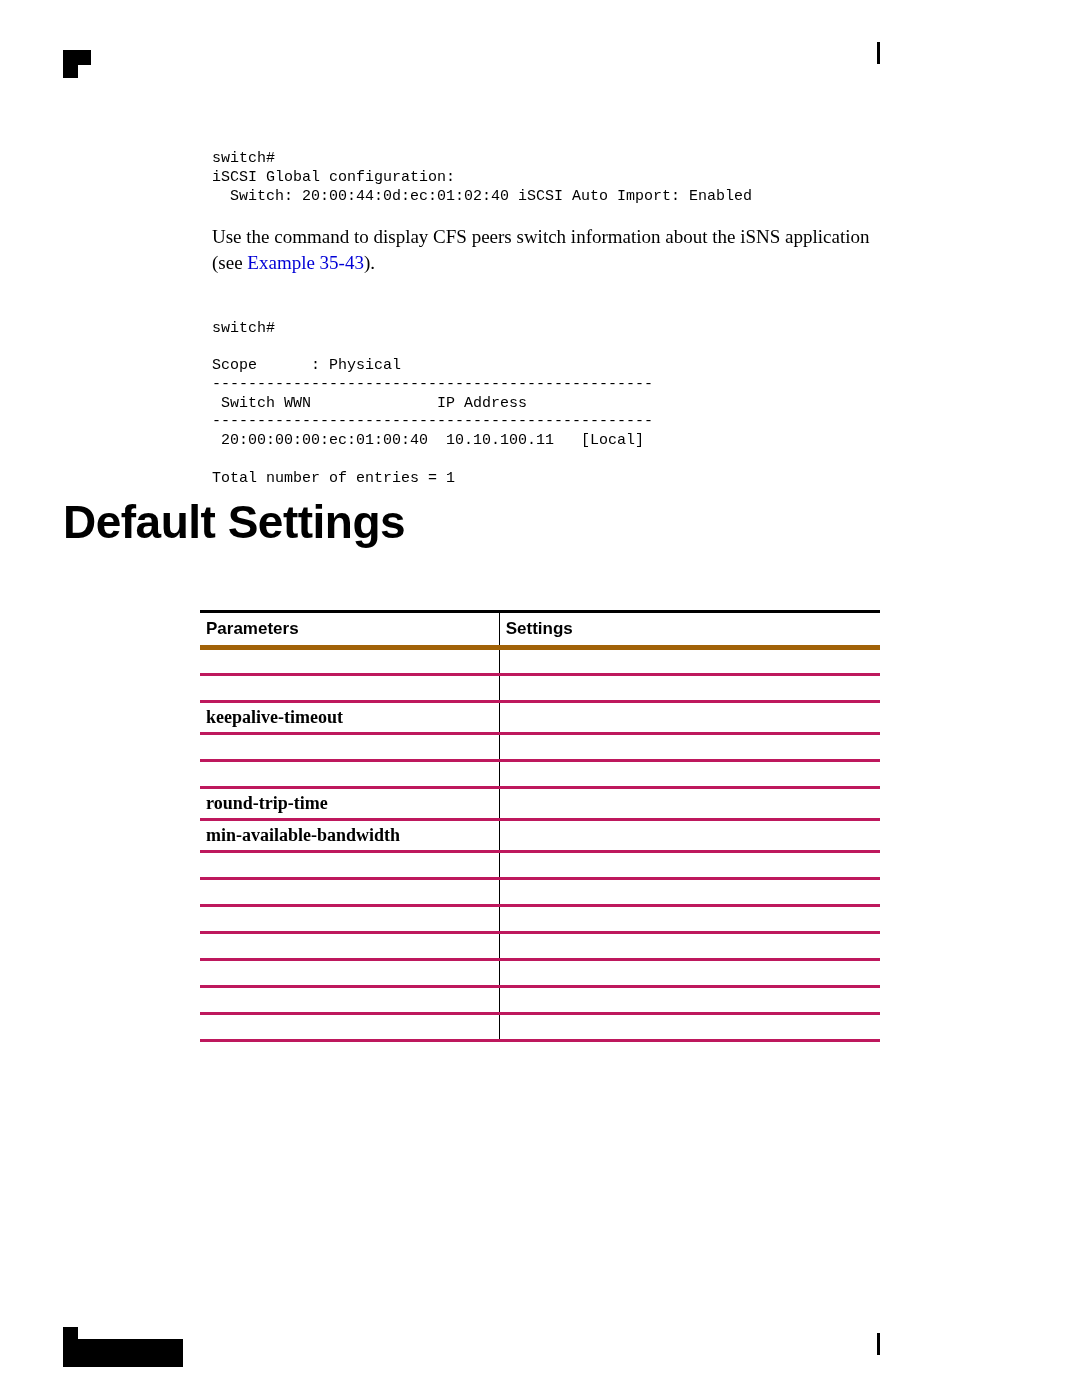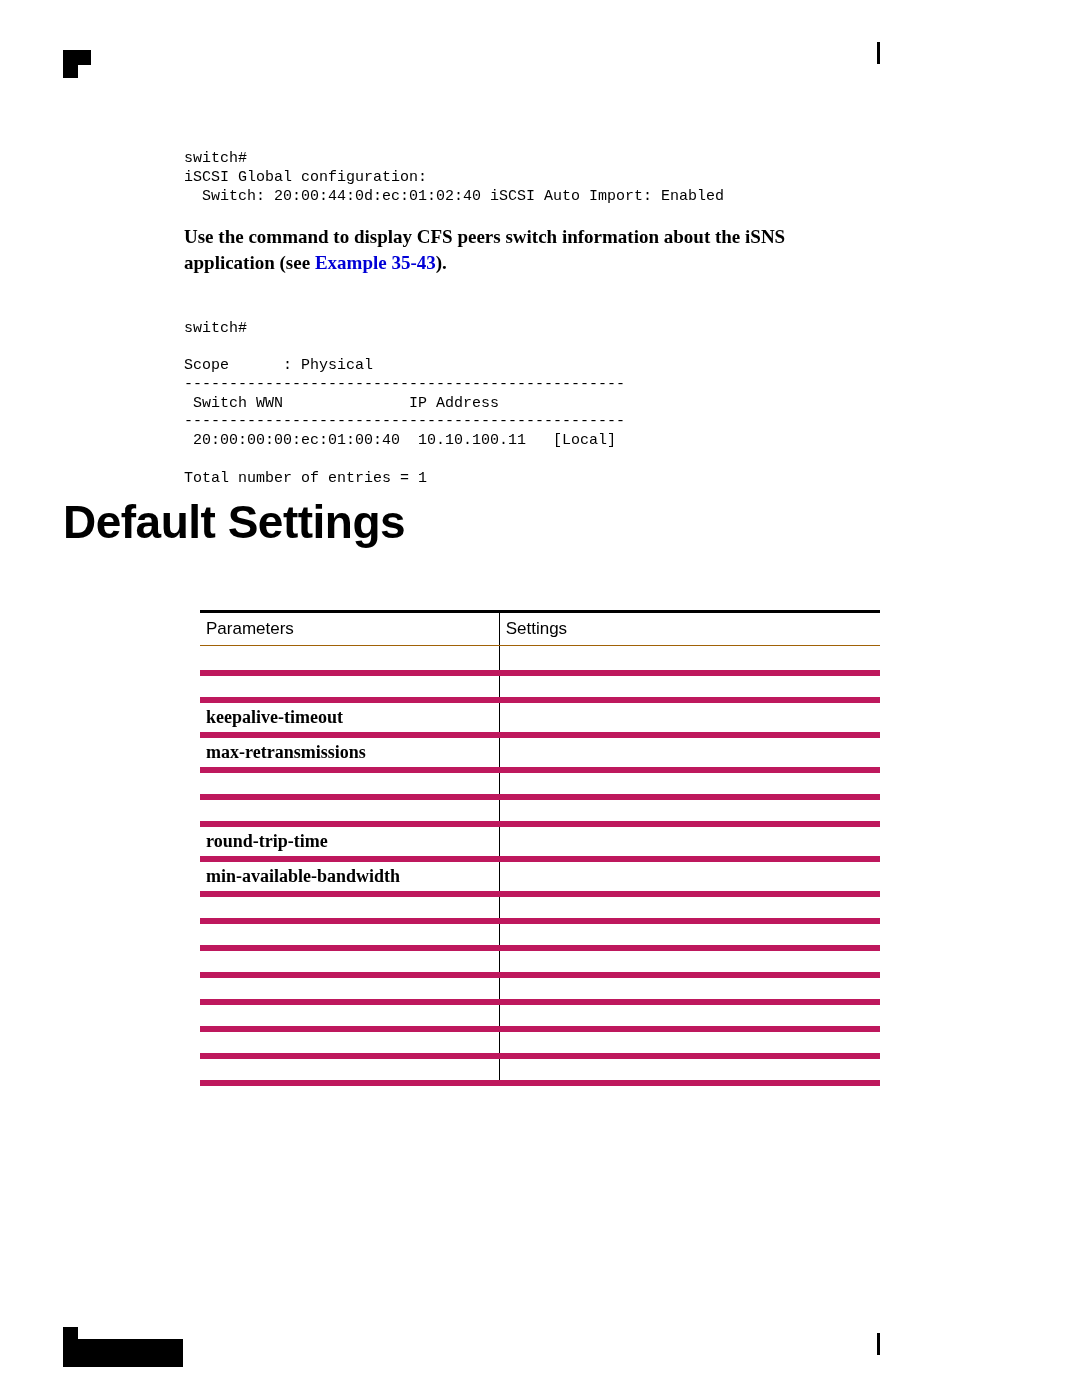--- a/index.html
+++ b/index.html
@@ -24,38 +24,37 @@
   .footer-bar {
     position: absolute;
     left: 63px; bottom: 30px;
     width: 120px; height: 28px;
     background: #000;
   }
 
   
   .col {
     position: absolute;
-    left: 184px;
+    left: 212px;
     right: 200px;
     top: 150px;
   }
 
   pre.codeblock {
     font-family: "Courier New", Courier, monospace;
     font-size: 15px;
     line-height: 1.25;
     white-space: pre;
     color: #000;
   }
 
   p.prose {
     font-size: 19px;
     line-height: 1.35;
     margin: 18px 0 22px 0;
-    font-weight: bold;
   }
   a.xref { color: #0000d6; text-decoration: none; }
 
   
   h1.section {
     position: absolute;
     left: 63px;           
     top: 495px;
     font-family: Arial, Helvetica, sans-serif;
     font-weight: 800;
@@ -71,29 +70,29 @@
     top: 610px;
   }
   table.params {
     width: 100%;
     border-collapse: collapse;
     font-size: 18px;
   }
   table.params thead th {
     text-align: left;
     font-family: Arial, Helvetica, sans-serif;
-    font-weight: 400;
+    font-weight: 700;
     font-size: 17px;
     padding: 6px 6px;
     border-top: 3px solid #000;
-    border-bottom: 1px solid #a16207;
+    border-bottom: 5px solid #a16207;
   }
   table.params td {
     padding: 4px 6px;
-    border-bottom: 6px solid #be185d;
+    border-bottom: 3px solid #be185d;
     height: 27px;
     vertical-align: middle;
     font-family: Liberation Serif, serif;
   }
   
   table.params th:first-child,
   table.params td:first-child {
     width: 44%;
     border-right: 1px solid #000;
   }
@@ -152,24 +151,20 @@
         </tr>
         <tr>
           <td></td>
           <td></td>
         </tr>
         <tr>
           <td><b>keepalive-timeout</b></td>
           <td></td>
         </tr>
         <tr>
-          <td><b>max-retransmissions</b></td>
-          <td></td>
-        </tr>
-        <tr>
           <td></td>
           <td></td>
         </tr>
         <tr>
           <td></td>
           <td></td>
         </tr>
         <tr>
           <td><b>round-trip-time</b></td>
           <td></td>

